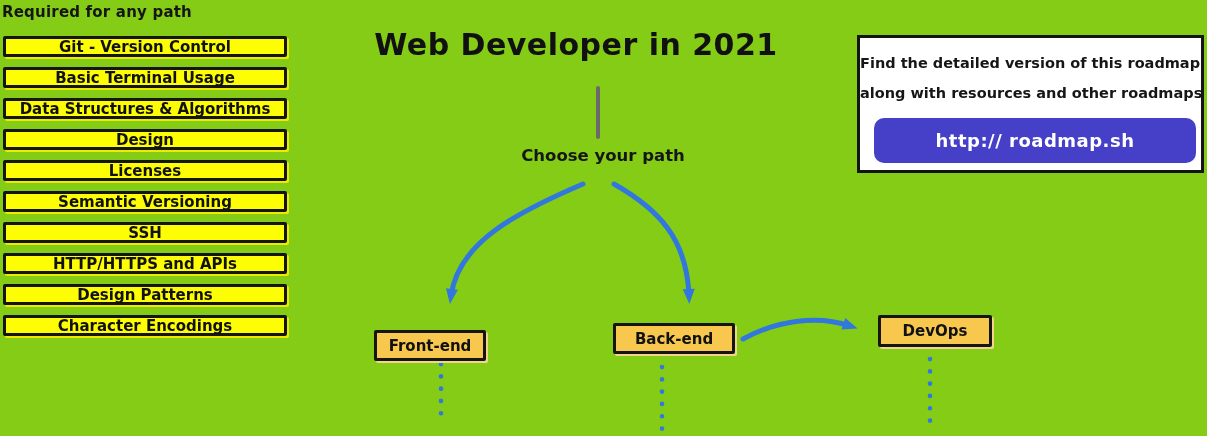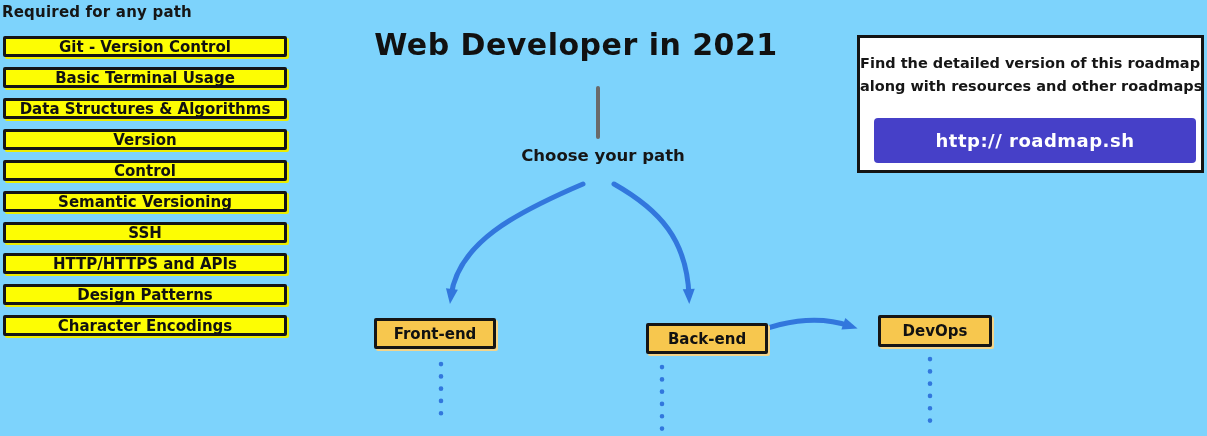--- a/index.html
+++ b/index.html
@@ -4,21 +4,21 @@
 <style>
   * { margin:0; padding:0; box-sizing:border-box; }
   body {
     background:#ffffff;
     font-family:"DejaVu Sans","Liberation Sans",sans-serif;
   }
   .canvas {
     position:relative;
     width:1207px;
     height:436px;
-    background:#7dd3fc;
+    background:#84cc16;
     overflow:hidden;
     text-decoration:underline;
   }
 
   
   .req-heading {
     position:absolute; left:2px; top:3px;
     font-size:15px; font-weight:bold; color:#161616;
     letter-spacing:0.2px;
   }
@@ -54,22 +54,22 @@
   .node {
     position:absolute;
     background:#f7c74e;
     border:3px solid #151515;
     border-radius:2px;
     box-shadow:2px 2px 0 #f3d48a;
     display:flex; align-items:center; justify-content:center;
     font-size:15px; font-weight:bold; color:#111;
     cursor:pointer;
   }
-  .node-frontend { left:374px; top:318px; width:122px; height:31px; }
-  .node-backend  { left:613px; top:323px; width:122px; height:31px;margin-left:33px; }
+  .node-frontend { left:374px; top:330px; width:112px; height:31px; }
+  .node-backend  { left:613px; top:323px; width:122px; height:31px; }
   .node-devops   { left:878px; top:315px; width:114px; height:32px; }
 
   
   .overlay {
     position:absolute; left:0; top:0;
     width:1207px; height:436px;
     pointer-events:none;
   }
 
   
@@ -78,26 +78,26 @@
     width:347px; height:138px;
     background:#ffffff;
     border:3px solid #141414;
   }
   .info-text {
     position:absolute; left:0; width:100%;
     font-size:14.5px; font-weight:bold; color:#161616;
     white-space:nowrap;
   }
   .info-text-1 { top:17px; }
-  .info-text-2 { top:40px; }
+  .info-text-2 { top:47px; }
   .url-button {
     position:absolute; left:14px; top:80px;
     width:322px; height:45px;
     background:#4640c8;
-    border-radius:4px;
+    border-radius:10px;
     display:flex; align-items:center; justify-content:center;
     font-size:18px; font-weight:bold; color:#ffffff;
     letter-spacing:0.5px;
     cursor:pointer;
   }
 </style>
 </head>
 <body>
 
 <div class="canvas">
@@ -122,24 +122,24 @@
       <div class="req-box">
         <span>Git - Version Control</span>
       </div>
       <div class="req-box">
         <span>Basic Terminal Usage</span>
       </div>
       <div class="req-box">
         <span>Data Structures &amp; Algorithms</span>
       </div>
       <div class="req-box">
-        <span>Version</span>
+        <span>Design</span>
       </div>
       <div class="req-box">
-        <span>Control</span>
+        <span>Licenses</span>
       </div>
       <div class="req-box">
         <span>Semantic Versioning</span>
       </div>
       <div class="req-box">
         <span>SSH</span>
       </div>
       <div class="req-box">
         <span>HTTP/HTTPS and APIs</span>
       </div>

